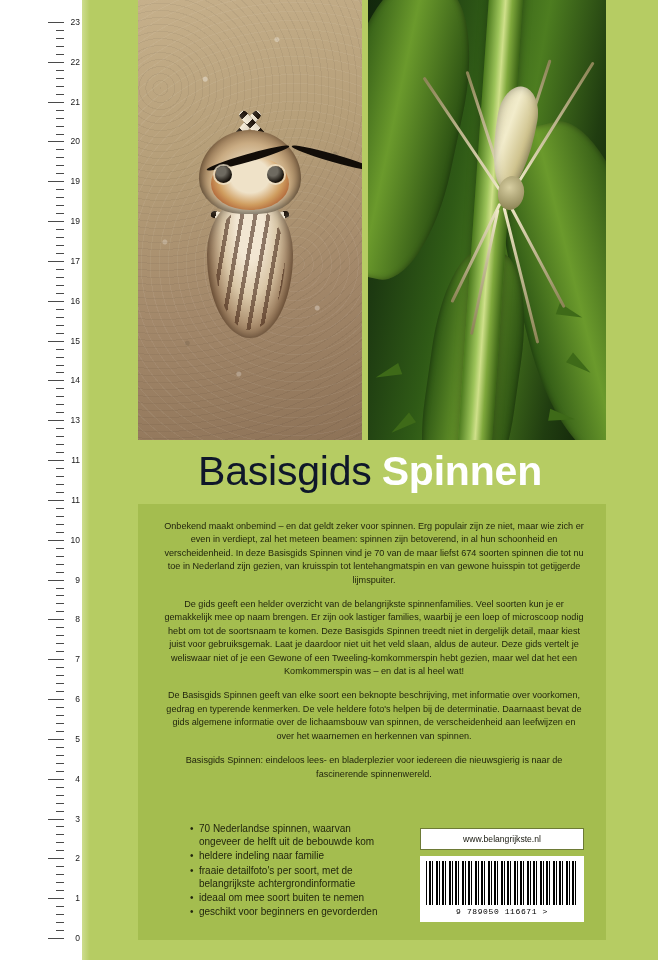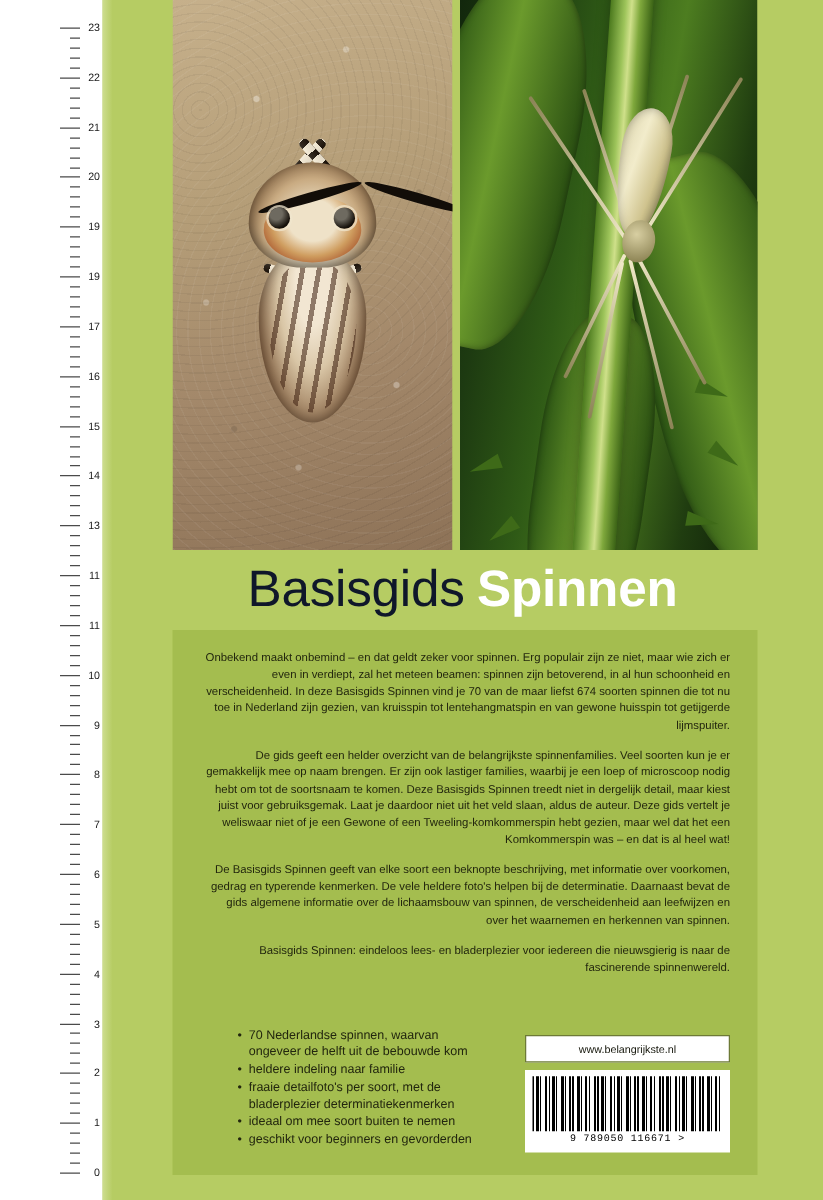--- a/index.html
+++ b/index.html
@@ -242,21 +242,21 @@
   #panel-inner {
     position: absolute;
     left: 26px; top: 16px;
     width: 420px;
   }
   .para {
     color: #22260e;
     font-size: 9.1px;
     line-height: 13.4px;
     margin: 0 0 11px 0;
-    text-align: right;
+    text-align: center;
   }
 
   #bullets {
     position: absolute;
     left: 52px; top: 318px;
     width: 250px;
     list-style: none;
     margin: 0; padding: 0;
   }
   #bullets li {
@@ -531,21 +531,21 @@
     <ul id="bullets">
       <li>
         <span>70 Nederlandse spinnen, waarvan</span>
         <span class="sub">ongeveer de helft uit de bebouwde kom</span>
       </li>
       <li>
         <span>heldere indeling naar familie</span>
       </li>
       <li>
         <span>fraaie detailfoto's per soort, met de</span>
-        <span class="sub">bladerplezier determinatiekenmerken</span>
+        <span class="sub">belangrijkste achtergrondinformatie</span>
       </li>
       <li>
         <span>ideaal om mee soort buiten te nemen</span>
       </li>
       <li>
         <span>geschikt voor beginners en gevorderden</span>
       </li>
     </ul>
 
     <div id="barcode-block">

